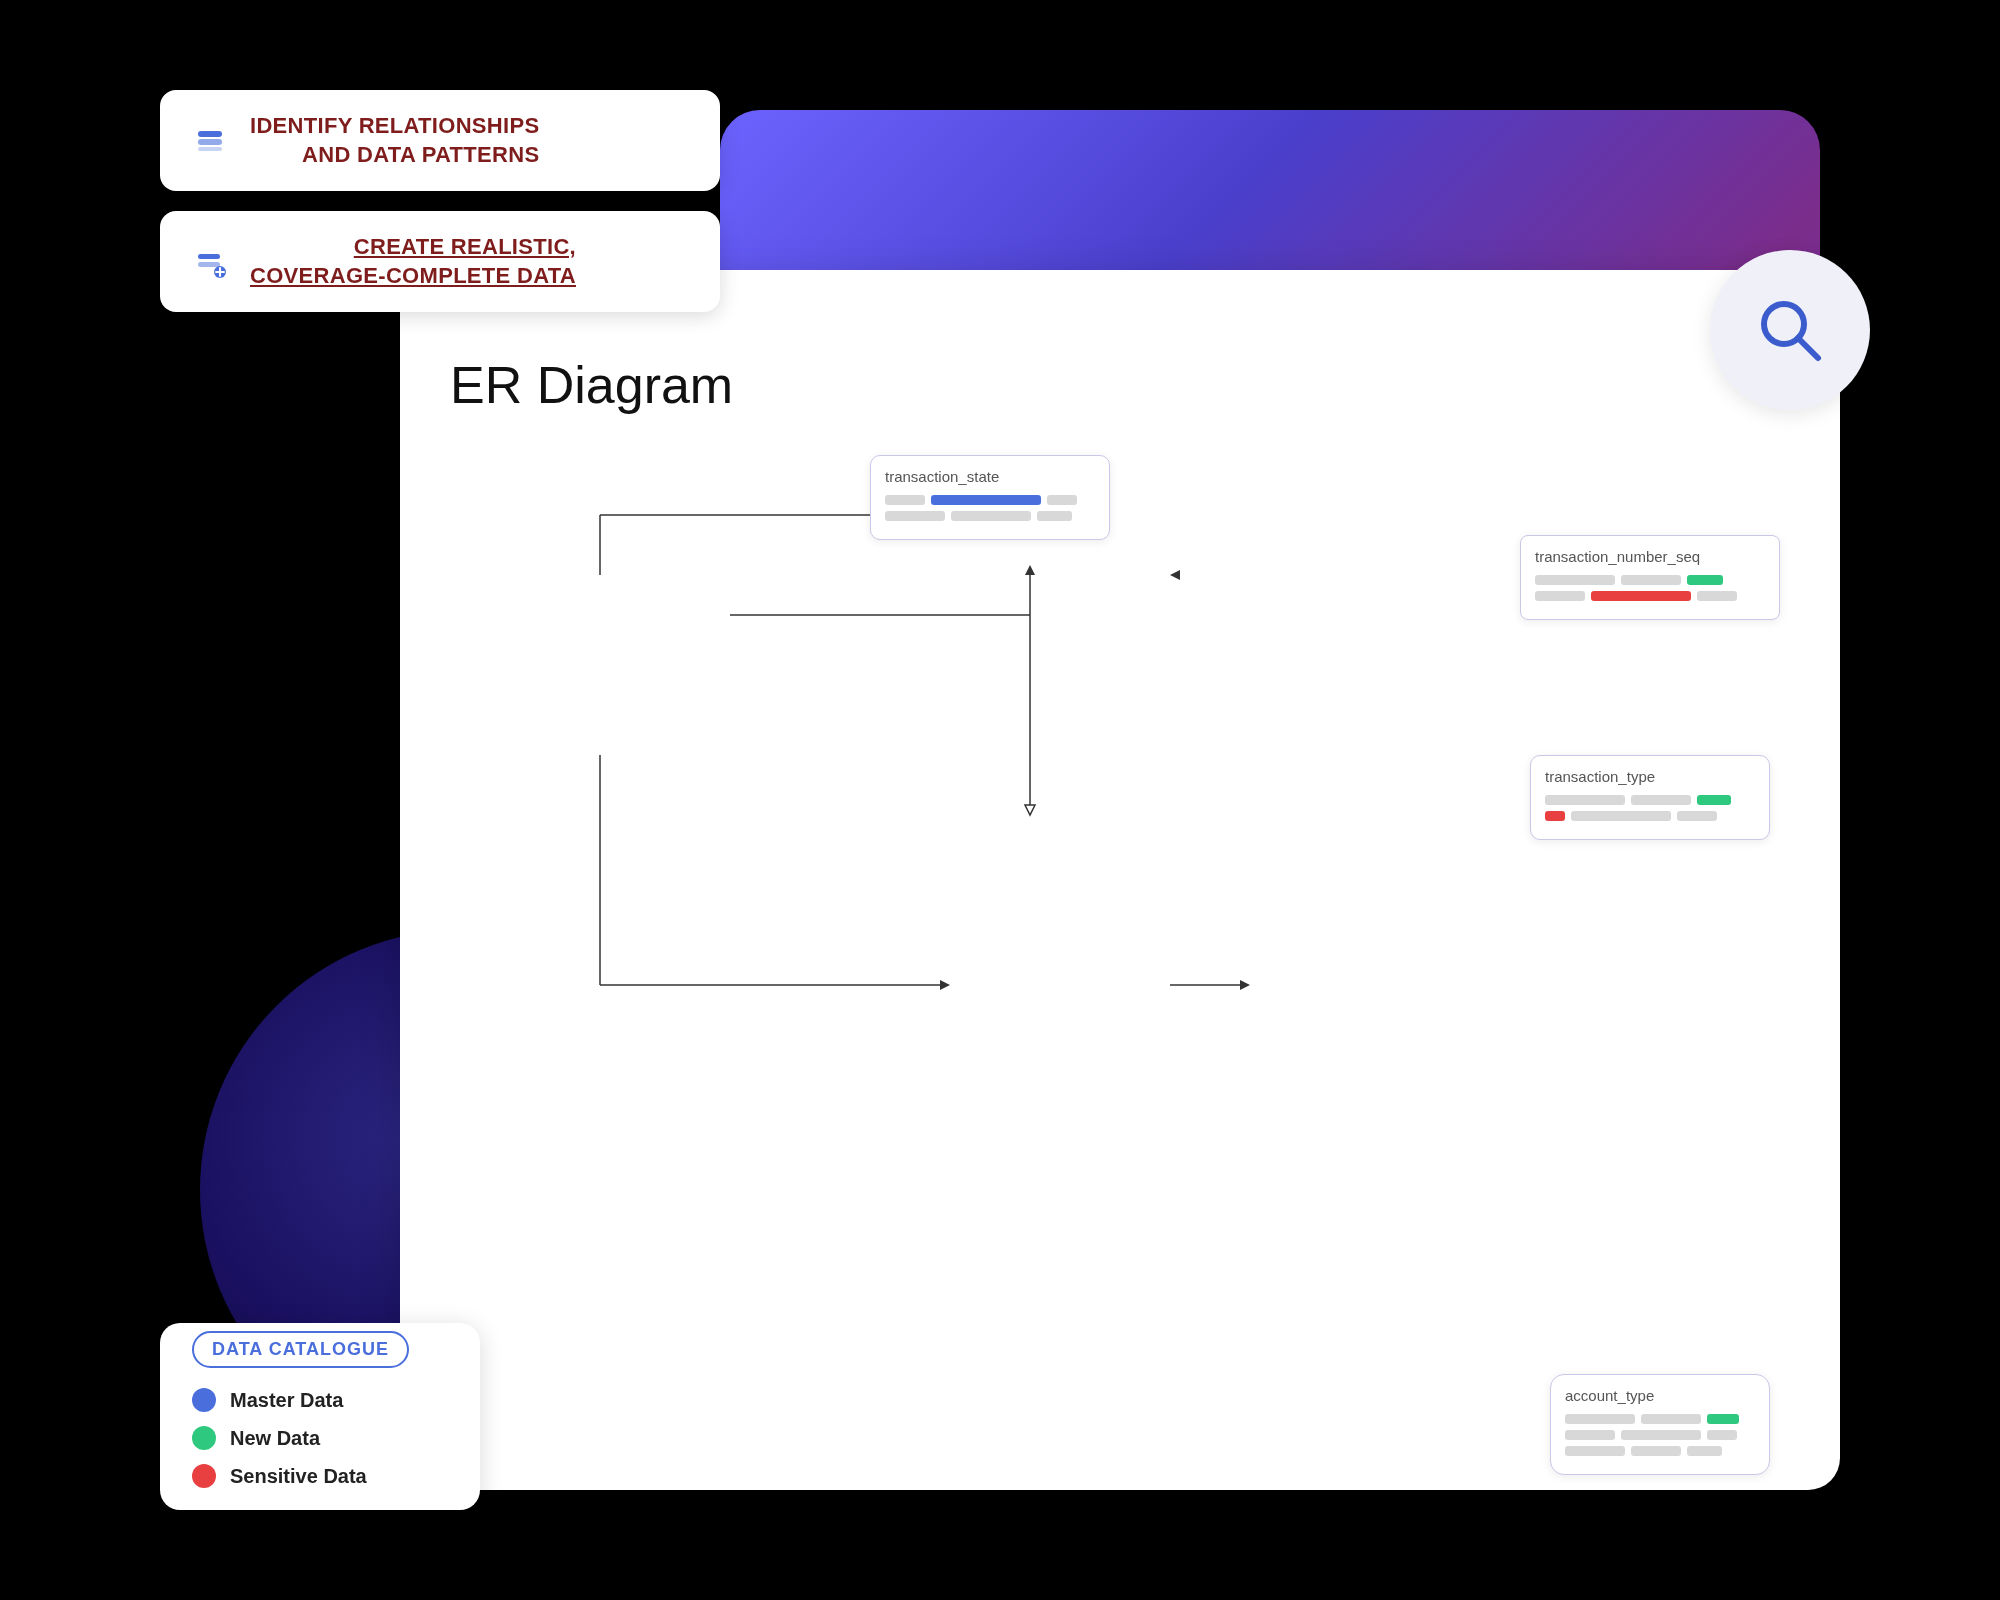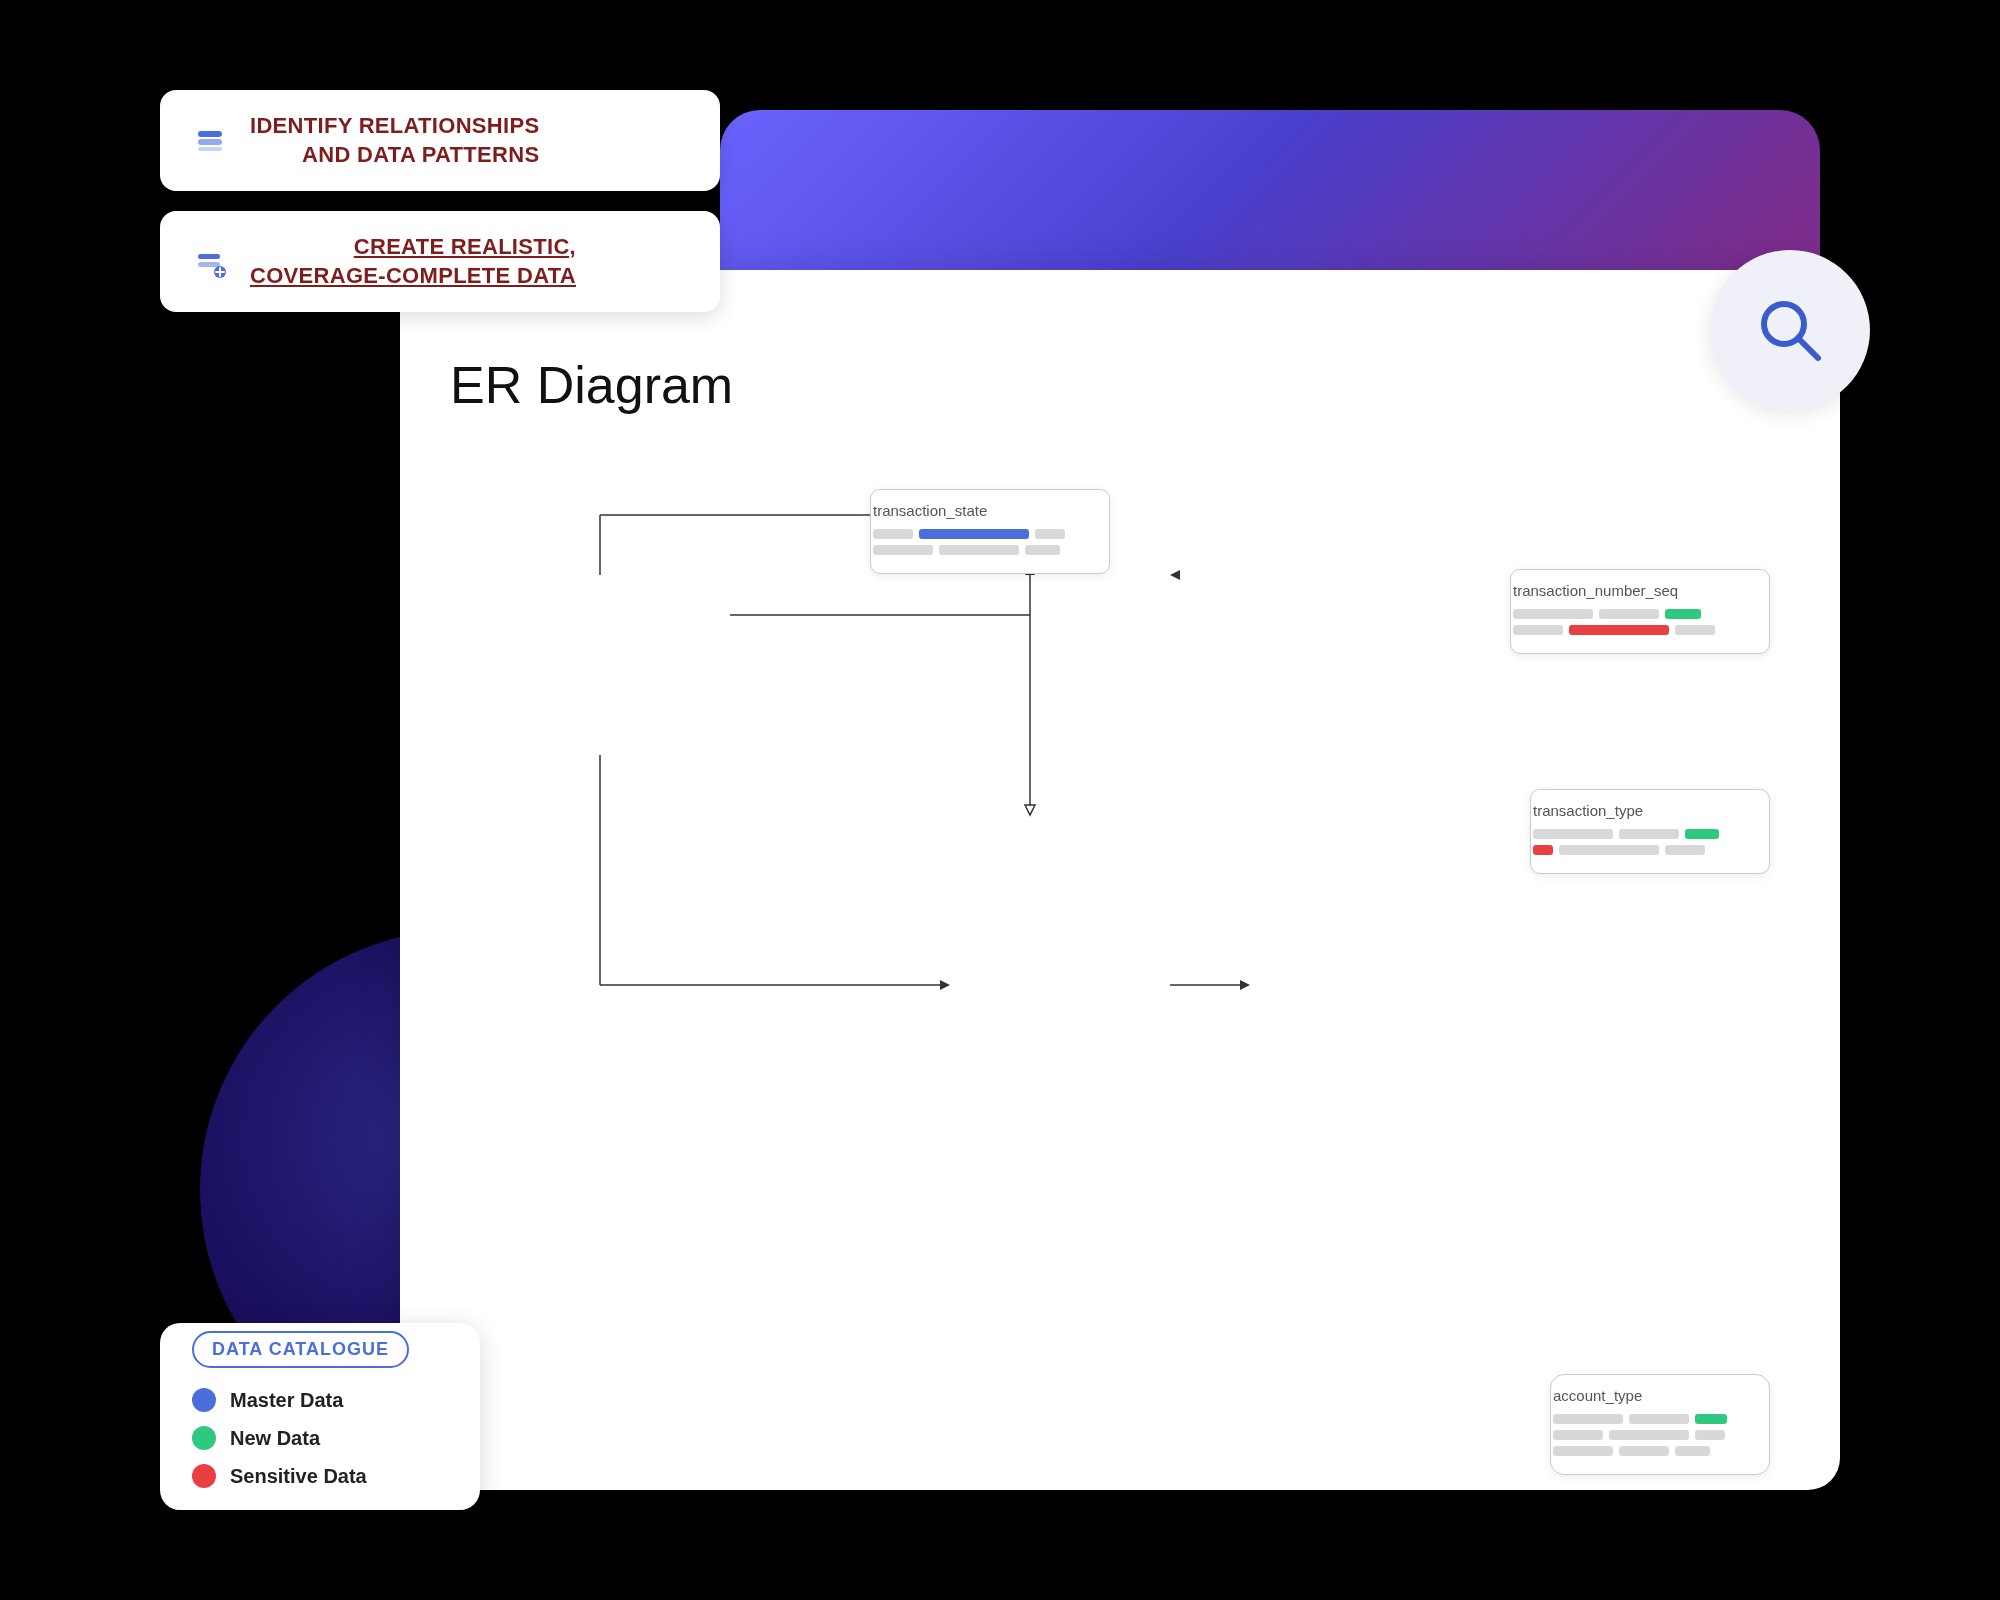--- a/index.html
+++ b/index.html
@@ -141,23 +141,22 @@
       width: 100%;
       height: calc(100% - 100px);
     }
 
     
     .entity-box {
       position: absolute;
       background: #fff;
       border: 1.5px solid #c8c8e8;
       border-radius: 10px;
-      padding: 12px 2px;
+      padding: 12px 14px;
       box-shadow: 0 2px 10px rgba(0,0,0,0.08);
-      margin-top: 34px;
     }
 
     .entity-box .entity-name {
       font-size: 15px;
       color: #555;
       margin-bottom: 10px;
       font-weight: 500;
     }
 
     .entity-row {
@@ -181,23 +180,24 @@
 
     
     .box-transaction-state {
       left: 420px;
       top: 0px;
       width: 240px;
     }
 
     
     .box-transaction-number-seq {
-      right: 20px;
+      right: 10px;
       top: 80px;
       width: 260px;
+      border-radius: 8px;
     }
 
     
     .box-transaction-type {
       right: 20px;
       top: 300px;
       width: 240px;
     }
 
     

